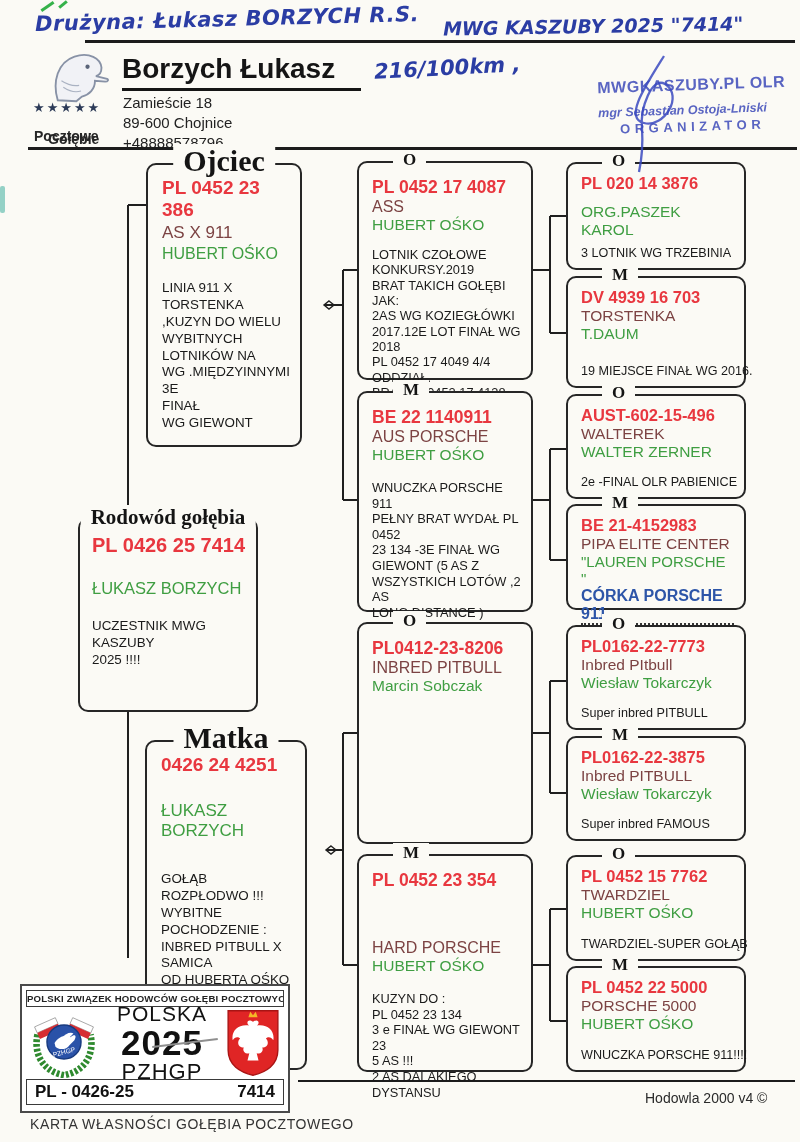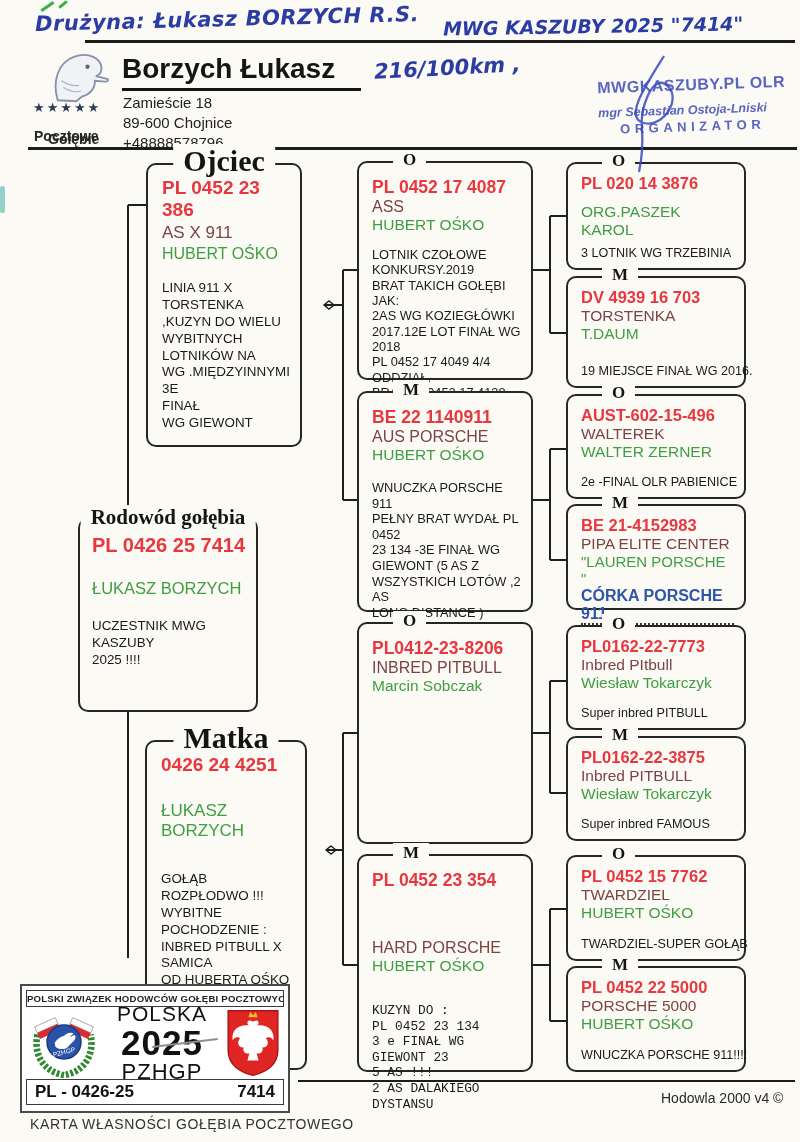--- a/index.html
+++ b/index.html
@@ -174,21 +174,21 @@
     <div class="ring" style="font-size:17.5px;">PL0412-23-8206</div>
     <div class="mname" style="font-size:16px;">INBRED PITBULL</div>
     <div class="greent" style="font-size:15.5px;">Marcin Sobczak</div>
   </div>
 
   <div class="pbox" style="left:357px;top:854px;width:176px;height:218px;padding:14px 6px 8px 13px;">
     <span class="sexlabel">M</span>
     <div class="ring" style="font-size:17.5px;">PL 0452 23 354</div>
     <div class="mname" style="font-size:16px;margin-top:48px;">HARD PORSCHE</div>
     <div class="greent" style="font-size:15.5px;">HUBERT OŚKO</div>
-    <div class="note" style="font-size:12.8px;line-height:1.22;margin-top:28px;font-family:Liberation Mono, monospace;">KUZYN DO :
+    <div class="note" style="font-size:12.8px;line-height:1.22;margin-top:16px;">KUZYN DO :
 PL 0452 23 134
 3 e FINAŁ WG GIEWONT 23
 5 AS !!!
 2 AS DALAKIEGO DYSTANSU</div>
   </div>
 
   <div class="pbox g3box" style="left:566px;top:162px;width:180px;height:108px;">
     <span class="sexlabel">O</span>
     <div class="ring" style="font-size:16.5px;">PL 020 14 3876</div>
     <div class="mname" style="font-size:15.5px;"></div>
@@ -247,21 +247,21 @@
 
   <div class="pbox g3box" style="left:566px;top:966px;width:180px;height:106px;">
     <span class="sexlabel">M</span>
     <div class="ring" style="font-size:16.5px;">PL 0452 22 5000</div>
     <div class="mname" style="font-size:15.5px;">PORSCHE 5000</div>
     <div class="greent" style="font-size:15.5px;">HUBERT OŚKO</div>
     <div class="g3foot">WNUCZKA PORSCHE 911!!!!</div>
   </div>
 
   <div class="rule" style="left:298px;top:1080px;width:497px;height:2px;"></div>
-  <div class="abs" style="left:645px;top:1090px;font-size:14px;color:#2a2a2a;margin-left:16px;">Hodowla 2000 v4 ©</div>
+  <div class="abs" style="left:645px;top:1090px;font-size:14px;color:#2a2a2a;">Hodowla 2000 v4 ©</div>
 
   <div class="card">
     <div class="cardhead">POLSKI ZWIĄZEK HODOWCÓW GOŁĘBI POCZTOWYCH</div>
     <div class="cardmid">
       <span>
         <svg width="72" height="70" viewBox="0 0 76 74">
           <path d="M10 28 C5 52 19 68 38 71 C57 68 71 52 66 28" stroke="#2f8a2f" stroke-width="7" fill="none" stroke-dasharray="3 2"></path>
           <g transform="rotate(-24 22 22)">
               <rect x="9" y="14" width="24" height="7" fill="#ffffff" stroke="#999" stroke-width=".8"></rect>
               <rect x="9" y="21" width="24" height="7" fill="#d62d32"></rect>

